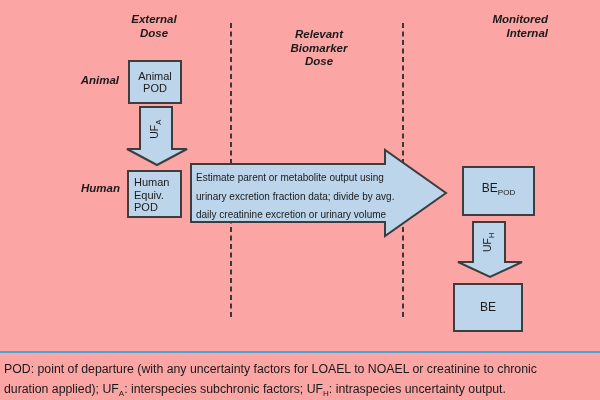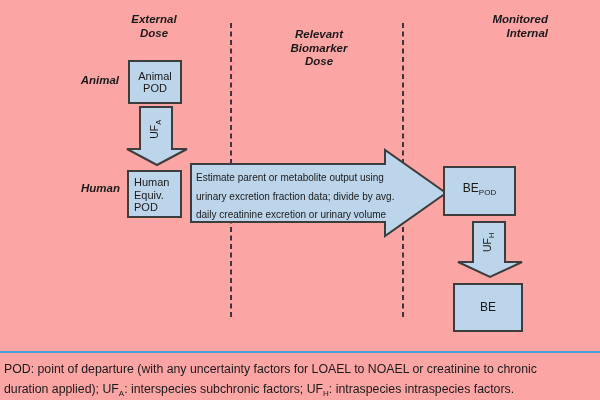--- a/index.html
+++ b/index.html
@@ -82,31 +82,31 @@
 
   <svg class="arrow-svg" style="left:188px;top:148px;" width="262" height="92" viewBox="0 0 262 92">
     <polygon points="3,16 197,16 197,2 258,45 197,88 197,74 3,74"></polygon>
   </svg>
   <div class="bigarrow-text" style="left:196px;top:169px;width:220px;">
     <div>Estimate parent or metabolite output using</div>
     <div>urinary excretion fraction data; divide by avg.</div>
     <div>daily creatinine excretion or urinary volume</div>
   </div>
 
-  <div class="box centered" style="left:443px;top:166px;width:73px;height:50px;font-size:12px;">
+  <div class="box centered" style="left:462px;top:166px;width:73px;height:50px;font-size:12px;">
     <div><span>BE</span><span class="besub">POD</span></div>
   </div>
 
   <svg class="arrow-svg" style="left:456px;top:220px;" width="68" height="60" viewBox="0 0 68 60">
     <polygon points="17,2 49,2 49,42 66,42 34,57 2,42 17,42"></polygon>
   </svg>
   <div class="uf-label" style="left:473px;top:222px;width:32px;height:40px;">
     <span class="rot"><span>UF</span><span class="subsc">H</span></span>
   </div>
 
   <div class="box centered" style="left:453px;top:283px;width:70px;height:49px;font-size:12px;">
     <div>BE</div>
   </div>
 
   <div id="divider"></div>
-  <div id="caption"><span>POD: point of departure (with any uncertainty factors for LOAEL to NOAEL or creatinine to chronic duration applied); UF</span><span class="besub">A</span><span>: interspecies subchronic factors; UF</span><span class="besub">H</span><span>: intraspecies intraspecies factors.</span></div>
+  <div id="caption"><span>POD: point of departure (with any uncertainty factors for LOAEL to NOAEL or creatinine to chronic duration applied); UF</span><span class="besub">A</span><span>: interspecies subchronic factors; UF</span><span class="besub">H</span><span>: intraspecies uncertainty output.</span></div>
 
 </div>
 
 </body></html>

